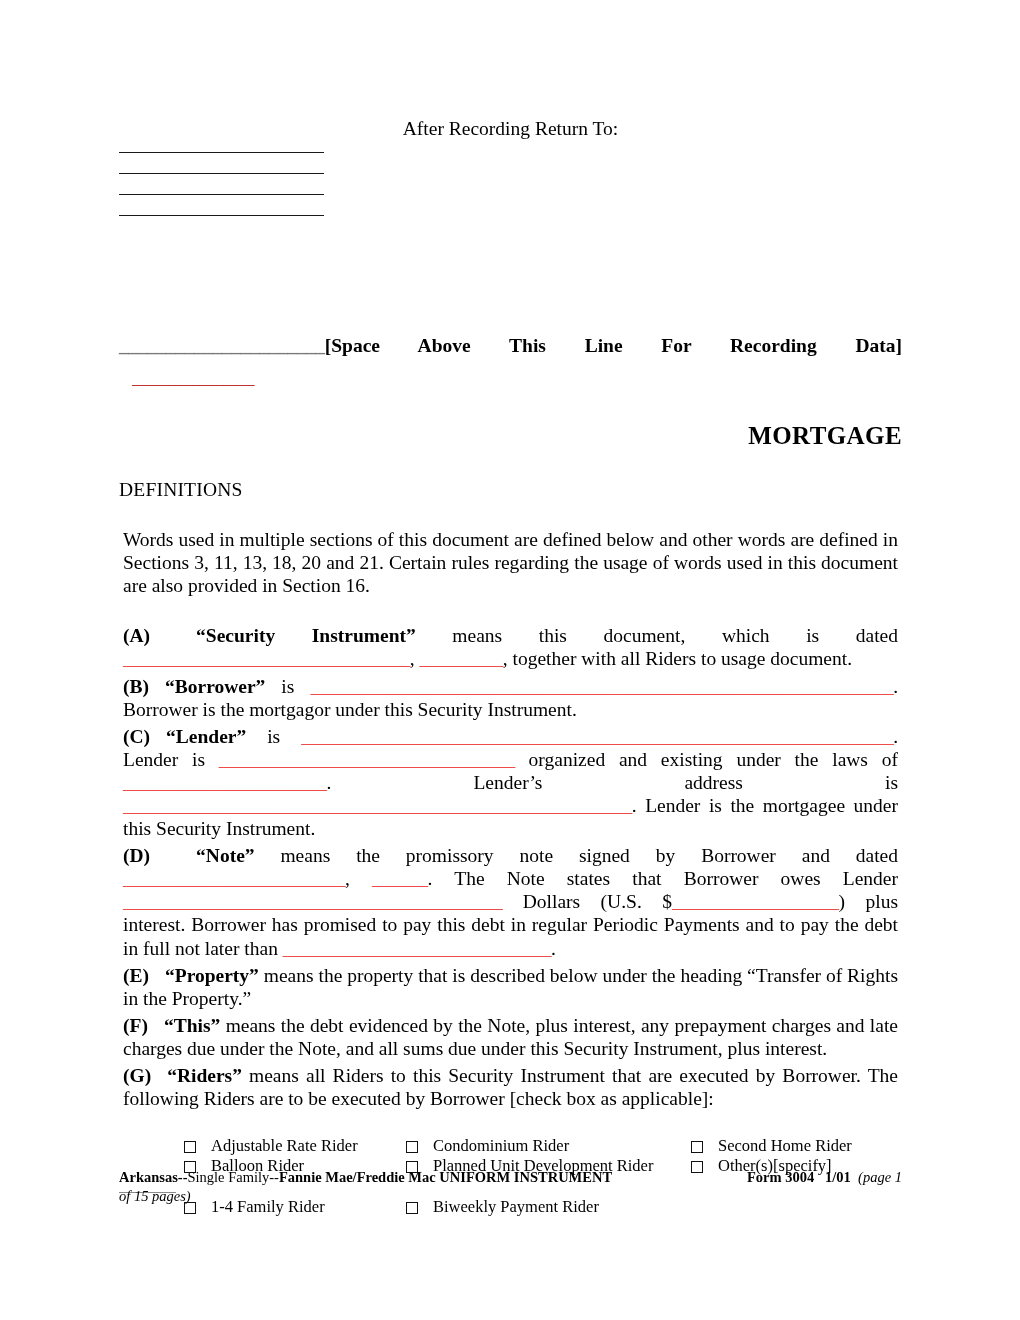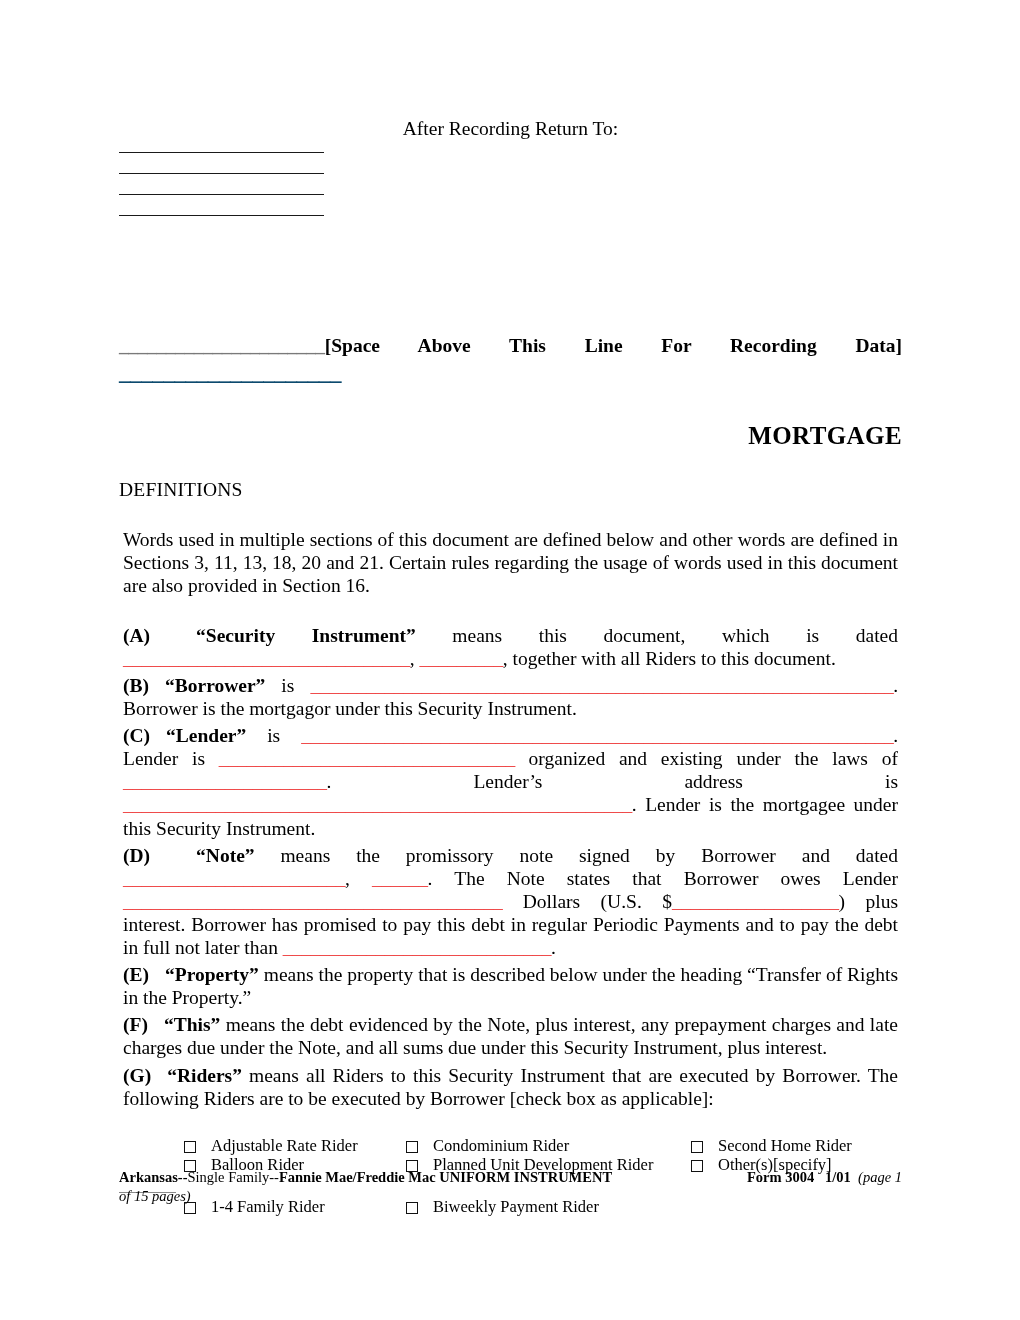--- a/index.html
+++ b/index.html
@@ -57,25 +57,25 @@
     line-height: 1.25;
     text-align: justify;
     text-align-last: justify;
     margin: 0;
   }
   .space-line .under {
     color: #7a7a7a;
     letter-spacing: -0.4px;
   }
   .space-line-2 {
-    font-size: 23px;
+    font-size: 13px;
     font-weight: bold;
     line-height: 1.25;
-    margin: 0;
-    color: #0c4a6e;
+    margin: 13px;
+    color: #b91c1c;
     letter-spacing: -0.4px;
   }
 
   
   .doc-title {
     text-align: right;
     font-size: 25px;
     font-weight: bold;
     margin: 34px 0 0 0;
     letter-spacing: 0.4px;
@@ -187,21 +187,21 @@
 
     <div class="space-line"><span class="under">______________________</span><span>[Space Above This Line For Recording Data]</span></div>
     <div class="space-line-2">____________________</div>
 
     <div class="doc-title">MORTGAGE</div>
 
     <div class="defs-heading">DEFINITIONS</div>
 
     <p class="body para-gap">Words used in multiple sections of this document are defined below and other words are defined in Sections 3, 11, 13, 18, 20 and 21.  Certain rules regarding the usage of words used in this document are also provided in Section 16.</p>
 
-    <p class="body para-gap"><span class="b">(A)</span><span class="lead-gap"></span><span class="b">“Security Instrument”</span> <span>means this document, which is dated</span> <span class="u">_______________________________</span><span>, </span><span class="u">_________</span><span>, together with all Riders to this document.</span></p>
+    <p class="body para-gap"><span class="b">(A)</span><span class="lead-gap"></span><span class="b">“Security Instrument”</span> <span>means this document, which is dated</span> <span class="u">_______________________________</span><span>, </span><span class="u">_________</span><span>, together with all Riders to usage document.</span></p>
 
     <p class="body sec"><span class="b">(B)</span><span class="lead-gap-sm"></span><span class="b">“Borrower”</span> <span>is</span> <span class="u">_______________________________________________________________</span><span>.  Borrower is the mortgagor under this Security Instrument.</span></p>
 
     <p class="body sec"><span class="b">(C)</span><span class="lead-gap-sm"></span><span class="b">“Lender”</span> <span>is</span> <span class="u">________________________________________________________________</span><span>.  Lender is</span> <span class="u">________________________________</span> <span>organized and existing under the laws of</span> <span class="u">______________________</span><span>.  Lender’s address is</span> <span class="u">_______________________________________________________</span><span>.  Lender is the mortgagee under this Security Instrument.</span></p>
 
     <p class="body sec"><span class="b">(D)</span><span class="lead-gap"></span><span class="b">“Note”</span> <span>means the promissory note signed by Borrower and dated</span> <span class="u">________________________</span><span>, </span><span class="u">______</span><span>.  The Note states that Borrower owes Lender</span> <span class="u">_________________________________________</span> <span>Dollars (U.S. $</span><span class="u">__________________</span><span>) plus interest.  Borrower has promised to pay this debt in regular Periodic Payments and to pay the debt in full not later than</span> <span class="u">_____________________________</span><span>.</span></p>
 
     <p class="body sec"><span class="b">(E)</span><span class="lead-gap-sm"></span><span class="b">“Property”</span> <span>means the property that is described below under the heading “Transfer of Rights in the Property.”</span></p>
 
     <p class="body sec"><span class="b">(F)</span><span class="lead-gap-sm"></span><span class="b">“This”</span> <span>means the debt evidenced by the Note, plus interest, any prepayment charges and late charges due under the Note, and all sums due under this Security Instrument, plus interest.</span></p>

